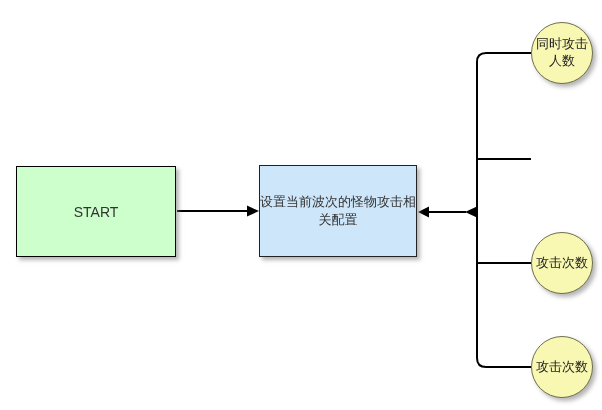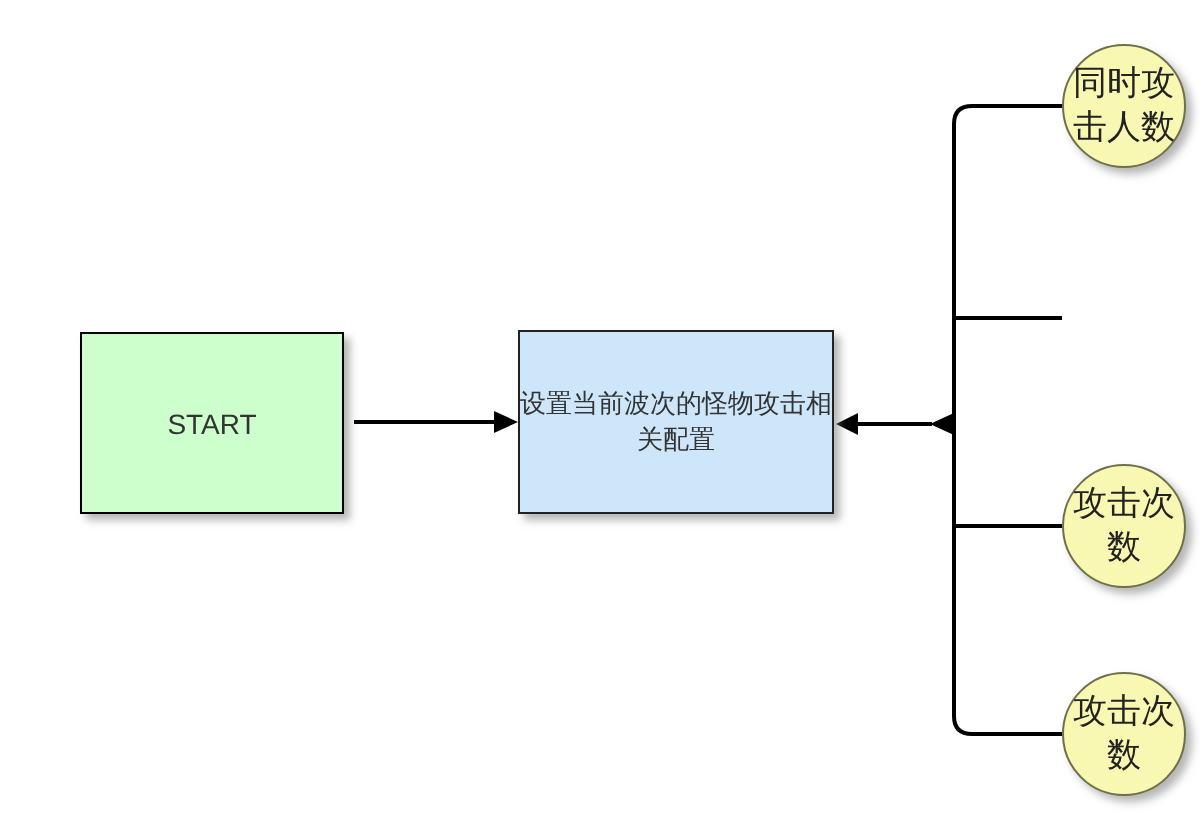--- a/index.html
+++ b/index.html
@@ -13,35 +13,35 @@
   #edge-layer{position:absolute;left:0;top:0;width:602px;height:410px;}
   .node{
     position:absolute;
     display:flex;align-items:center;justify-content:center;
     box-sizing:border-box;
     text-align:center;
     box-shadow:3px 3px 4px rgba(120,120,120,0.55);
   }
   .rect-node{border:1px solid #000000;}
   #node-start{
-    left:16px;top:166px;width:132px;height:91px;
+    left:16px;top:166px;width:160px;height:91px;
     background:#ccffcc;
-    font-size:14px;color:#333333;margin-left:24px;
+    font-size:14px;color:#333333;
   }
   #node-process{
     left:259px;top:165px;width:158px;height:92px;
     background:#cde6f9;border-color:#222222;
     font-size:13px;color:#333333;line-height:1.35;
   }
   #node-process .label{width:157px;}
   .circle-node{
     width:62px;height:62px;border-radius:50%;
     left:531px;
     background:#f8f8b2;border:1.5px solid #6f6f4c;
-    font-size:17px;color:#222222;line-height:1.3;
+    font-size:13px;color:#222222;line-height:1.3;
   }
   .circle-node .label{width:53px;}
   #circle-0{top:22px;}
   #circle-1{top:128px;}
   #circle-2{top:232px;}
   #circle-3{top:336px;}
   .label{display:block;}
 </style>
 </head>
 <body>

